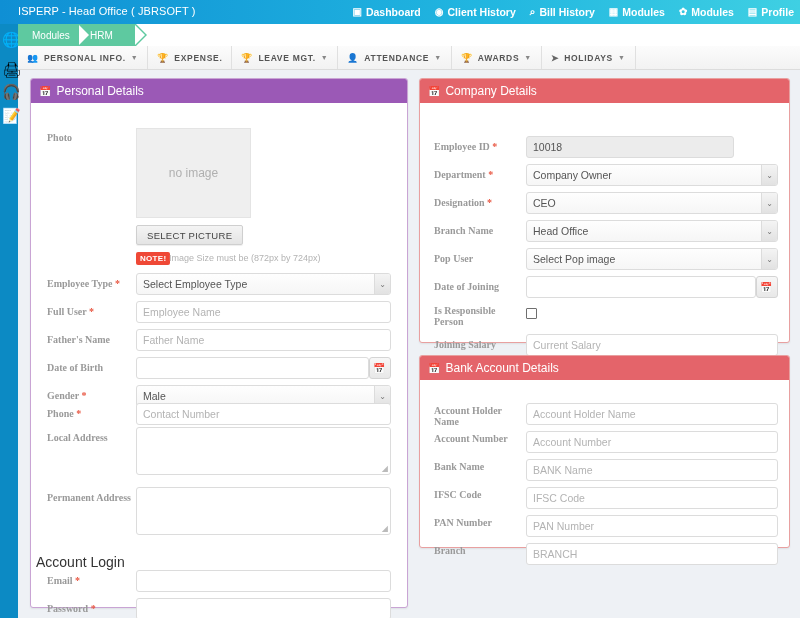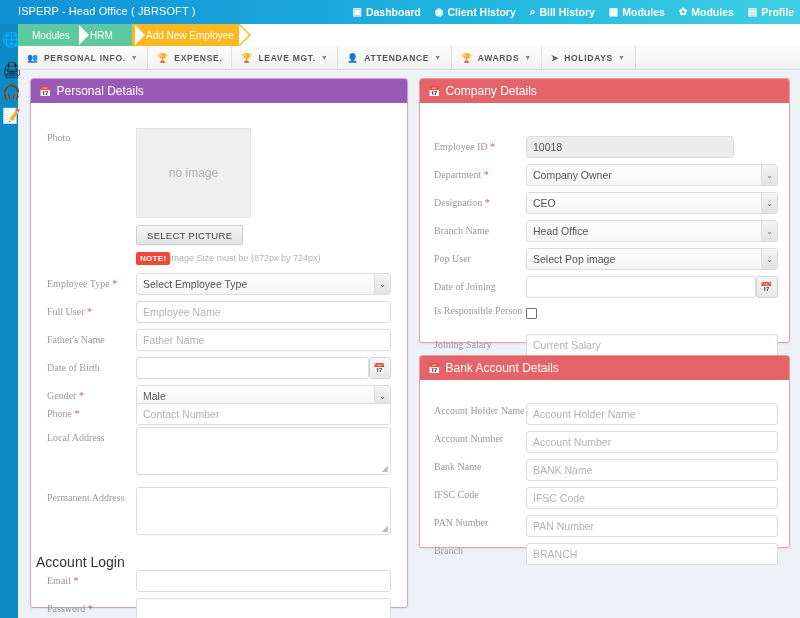--- a/index.html
+++ b/index.html
@@ -133,21 +133,21 @@
     left: 419px; top: 355px; width: 371px; height: 193px;
     border: 1px solid #e8a0a0;
     box-shadow: 0 1px 2px rgba(0,0,0,.07);
   }
   #panel-bank .panel-head { background: #e4646a; }
 
   
   .fld-label {
     position: absolute;
     font-family: "Liberation Serif", serif;
-    font-size: 10px; font-weight: normal;
+    font-size: 10px; font-weight: bold;
     color: #9a9a9a;
     line-height: 11px;
   }
   .req { color: #e8543f; }
   .ctl {
     position: absolute;
     height: 22px;
     border: 1px solid #dcdcdc;
     border-radius: 3px;
     background: #fff;
@@ -268,24 +268,20 @@
 
 <div id="crumbbar">
     <div class="crumb green" style="left: 0px; width: 62px;">
       <span class="ctext">Modules</span>
       <span class="sep-notch"></span>
     </div>
     <div class="crumb green" style="left: 58px; width: 60px;">
       <span class="ctext">HRM</span>
       <span class="sep-notch"></span>
     </div>
-    <div class="crumb amber" style="left: 114px; width: 108px;">
-      <span class="ctext">Add New Employee</span>
-      <span class="sep-notch"></span>
-    </div>
   </div>
 
 <div id="subnav">
     <div class="subnav-item">
       <span class="sn-ico">👥</span>
       <span>Personal Info.</span>
       <span class="caret">▼</span>
     </div>
     <div class="subnav-item">
       <span class="sn-ico">🏆</span>

